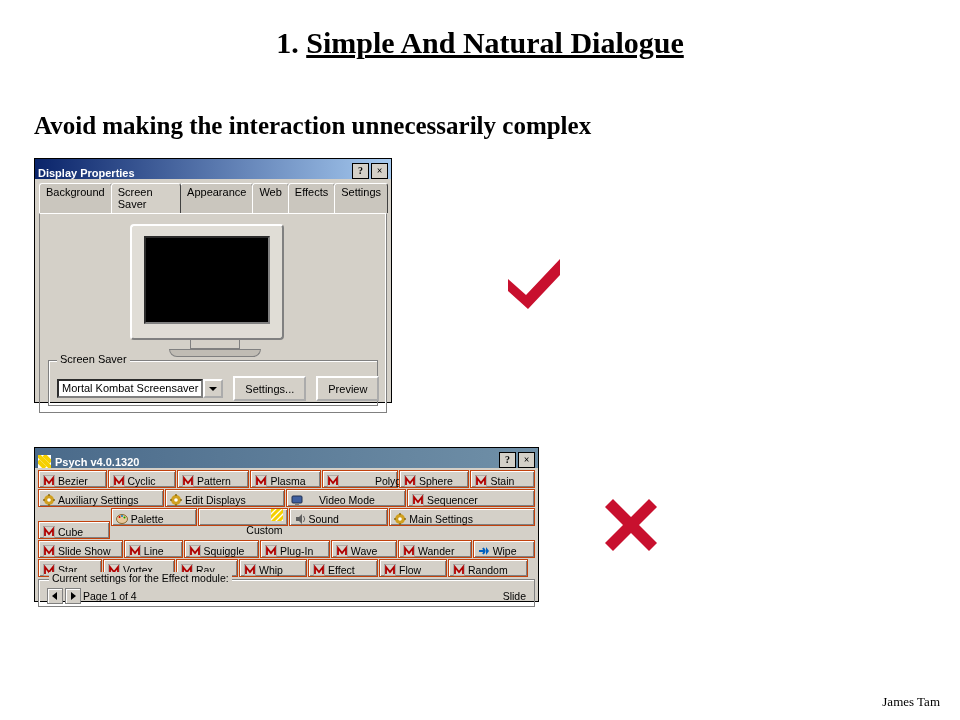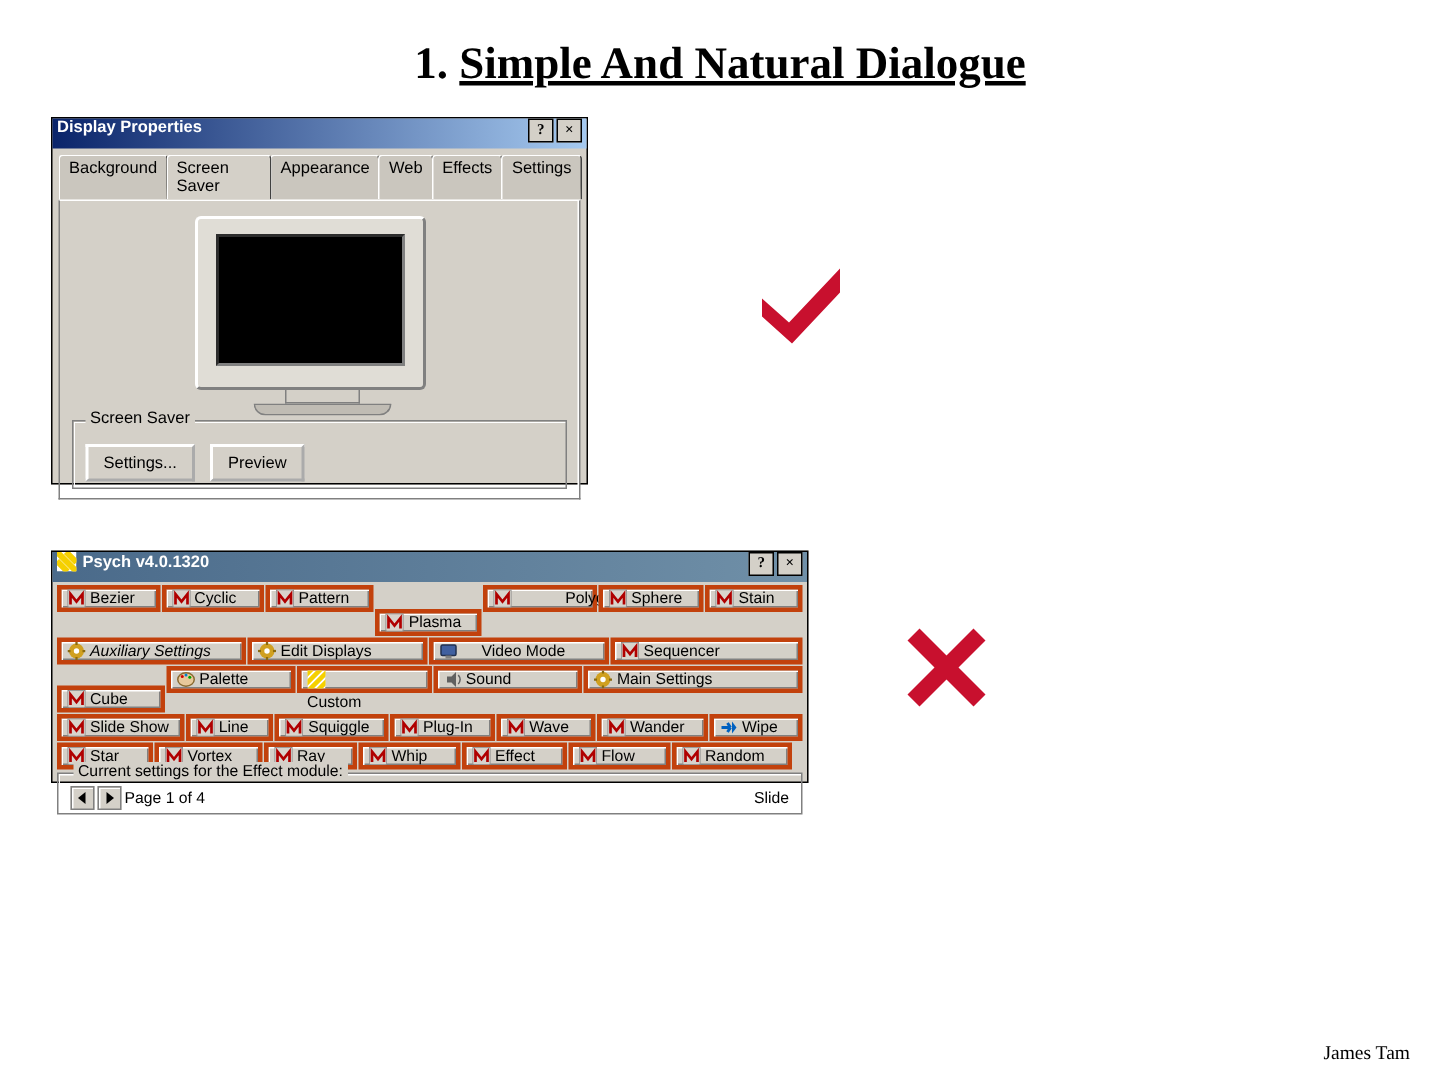--- a/index.html
+++ b/index.html
@@ -4,21 +4,21 @@
 <style>
 html,body{margin:0;padding:0;width:960px;height:720px;background:#fff;font-family:"Times New Roman",serif;color:#000;overflow:hidden}
 .slide{position:relative;width:960px;height:720px;box-sizing:border-box;padding:22px 34px}
 .title-row{text-align:center;font-size:30px;font-weight:bold;margin-top:4px}
 .title-row .t2{text-decoration:underline;}
 .subtitle{font-size:25px;font-weight:bold;margin-top:52px}
 .figures{display:flex;flex-direction:column;margin-top:18px;gap:44px}
 .fig-row{display:flex;align-items:center;gap:110px}
 
 .win{border:1px solid #000;background:#d4d0c8;font-family:Tahoma,Verdana,sans-serif;font-size:11px;color:#000;box-sizing:border-box}
-.titlebar{height:20px;background:linear-gradient(90deg,#0a246a,#a6caf0);display:flex;align-items:flex-start;justify-content:space-between;padding:0 3px;color:#fff;font-weight:bold}
+.titlebar{height:20px;background:linear-gradient(90deg,#0a246a,#a6caf0);display:flex;align-items:flex-end;justify-content:space-between;padding:0 3px;color:#fff;font-weight:bold}
 .tb-left{display:flex;align-items:center;gap:4px}
 .tb-icons{display:flex;gap:2px}
 .tb-btn{width:15px;height:14px;background:#d4d0c8;border:1px solid #000;display:flex;align-items:center;justify-content:center;color:#000;font-size:10px;font-family:Tahoma;line-height:0}
 
 .good{width:358px;height:245px}
 .tabs{display:flex;gap:0;padding:4px 4px 0 4px}
 .tab{border:1px solid #808080;border-bottom:none;background:#d4d0c8;padding:2px 6px 3px 6px;font-size:11px;border-radius:3px 3px 0 0;margin-right:-1px}
 .tab.active{background:#d4d0c8;position:relative;z-index:2;border-color:#fff #404040 #d4d0c8 #fff}
 .tab:not(.active){border-color:#fff #404040 #808080 #fff;background:#cac6be}
 .tab-body{margin:0 4px 4px 4px;border:1px solid #808080;border-top:1px solid #fff;height:198px;position:relative;box-shadow:inset -1px -1px 0 #fff}
@@ -34,41 +34,42 @@
 .combo-field{flex:1;border:2px inset #808080;background:#fff;padding:1px 3px;color:#000;font-size:11px;overflow:hidden;white-space:nowrap}
 .combo-btn{width:16px;background:#d4d0c8;border:2px outset #fff;display:flex;align-items:center;justify-content:center}
 .combo-btn svg{width:8px;height:8px}
 .btn{border:2px outset #fff;background:#d4d0c8;height:21px;padding:0 10px;font-size:11px;display:flex;align-items:center}
 
 .bad{width:505px;height:155px}
 .bad .titlebar{background:linear-gradient(90deg,#4a6a8a,#7090a8)}
 .bad-body{padding:2px 3px 2px 3px}
 .bad-rows{display:flex;flex-direction:column;gap:1px}
 .brow{display:flex;gap:1px}
-.bbtn{border:3px solid #c2410c;box-shadow:inset 1px 1px 0 #fff,inset -1px -1px 0 #808080;background:#d4d0c8;height:18px;display:flex;align-items:flex-start;gap:3px;padding:0 4px;font-size:10.5px;white-space:nowrap;box-sizing:border-box}
+.bbtn{border:1px solid #c2410c;box-shadow:inset 1px 1px 0 #fff,inset -1px -1px 0 #808080;background:#d4d0c8;height:18px;display:flex;align-items:flex-end;gap:3px;padding:0 4px;font-size:10.5px;white-space:nowrap;box-sizing:border-box}
 .mico{width:12px;height:12px;flex:0 0 12px}
 .bad-group{border:1px solid #808080;box-shadow:inset 1px 1px 0 #fff;position:relative;margin-top:2px;height:26px}
 .bad-legend{position:absolute;top:-8px;left:10px;background:#d4d0c8;padding:0 3px;font-size:10.5px}
 .bad-group-inner{display:flex;align-items:center;justify-content:space-between;padding:8px 8px 0 8px;font-size:10.5px}
 .pager{display:flex;align-items:center;gap:2px}
 .pgbtn{width:14px;height:14px;border:1px solid #808080;box-shadow:inset 1px 1px 0 #fff;background:#d4d0c8;display:flex;align-items:center;justify-content:center}
 
 .annot{width:64px;height:64px;flex:0 0 64px}
 .footer{position:absolute;right:20px;bottom:10px;font-family:"Times New Roman",serif;font-size:13px}
 
 .yh{width:13px;height:13px;flex:0 0 13px}
 </style>
 </head>
 <body>
 
 <div class="slide">
   <div class="title-row">
     <span>1.</span>
     <span class="t2">Simple And Natural Dialogue</span>
   </div>
+  <div class="subtitle">Avoid making the interaction unnecessarily complex</div>
 
   <div class="figures">
 
     <div class="fig-row">
       <div class="win good">
         <div class="titlebar">
           <div class="tb-left">
             <span>Display Properties</span>
           </div>
           <div class="tb-icons">
@@ -90,20 +91,28 @@
           <div class="monitor">
             <div class="mon-case">
                 <div class="mon-screen"></div>
               </div>
             <div class="mon-stand"></div>
               <div class="mon-base"></div>
           </div>
           <div class="ss-group">
             <div class="ss-legend">Screen Saver</div>
             <div class="ss-row">
+              <div class="combo">
+                <div class="combo-field">Mortal Kombat Screensaver</div>
+                <div class="combo-btn">
+                  <svg viewBox="0 0 8 8">
+                      <path d="M0 2 L4 6 L8 2 Z" fill="#000"></path>
+                    </svg>
+                </div>
+              </div>
               <div class="btn">Settings...</div>
               <div class="btn">Preview</div>
             </div>
           </div>
         </div>
       </div>
       <div class="annot">
         <svg viewBox="0 0 64 64">
             <path d="M6 30 L24 46 L58 10 L58 26 L26 60 L6 42 Z" fill="#c8102e"></path>
           </svg>
@@ -146,21 +155,21 @@
                     </svg></span>
                   <span>Cyclic</span>
                 </div>
                 <div class="bbtn" style="width: 74px;">
                   <span class="mico"><svg viewBox="0 0 12 12">
                       <rect width="12" height="12" rx="1" fill="#d8d4cc" stroke="#888"></rect>
                       <path d="M2 10 L2 3 L6 8 L10 3 L10 10" stroke="#b00000" stroke-width="1.8" fill="none"></path>
                     </svg></span>
                   <span>Pattern</span>
                 </div>
-                <div class="bbtn" style="width: 72px; margin-top: 16px;">
+                <div class="bbtn" style="width: 72px;">
                   <span class="mico"><svg viewBox="0 0 12 12">
                       <rect width="12" height="12" rx="1" fill="#d8d4cc" stroke="#888"></rect>
                       <path d="M2 10 L2 3 L6 8 L10 3 L10 10" stroke="#b00000" stroke-width="1.8" fill="none"></path>
                     </svg></span>
                   <span>Plasma</span>
                 </div>
                 <div class="bbtn" style="width: 76px; gap: 36px;">
                   <span class="mico"><svg viewBox="0 0 12 12">
                       <rect width="12" height="12" rx="1" fill="#d8d4cc" stroke="#888"></rect>
                       <path d="M2 10 L2 3 L6 8 L10 3 L10 10" stroke="#b00000" stroke-width="1.8" fill="none"></path>
@@ -176,21 +185,21 @@
                 </div>
                 <div class="bbtn" style="width: 66px;">
                   <span class="mico"><svg viewBox="0 0 12 12">
                       <rect width="12" height="12" rx="1" fill="#d8d4cc" stroke="#888"></rect>
                       <path d="M2 10 L2 3 L6 8 L10 3 L10 10" stroke="#b00000" stroke-width="1.8" fill="none"></path>
                     </svg></span>
                   <span>Stain</span>
                 </div>
               </div>
               <div class="brow">
-                <div class="bbtn" style="width: 126px; font-style: italic;">
+                <div class="bbtn" style="width: 126px;">
                   <span class="mico"><svg viewBox="0 0 12 12">
                       <circle cx="6" cy="6" r="5" fill="#d0a020"></circle>
                       <circle cx="6" cy="6" r="1.8" fill="#fff"></circle>
                       <g stroke="#8a6a10" stroke-width="1.5">
                         <line x1="6" y1="0" x2="6" y2="2"></line>
                         <line x1="6" y1="10" x2="6" y2="12"></line>
                         <line x1="0" y1="6" x2="2" y2="6"></line>
                         <line x1="10" y1="6" x2="12" y2="6"></line>
                       </g>
                     </svg></span>

